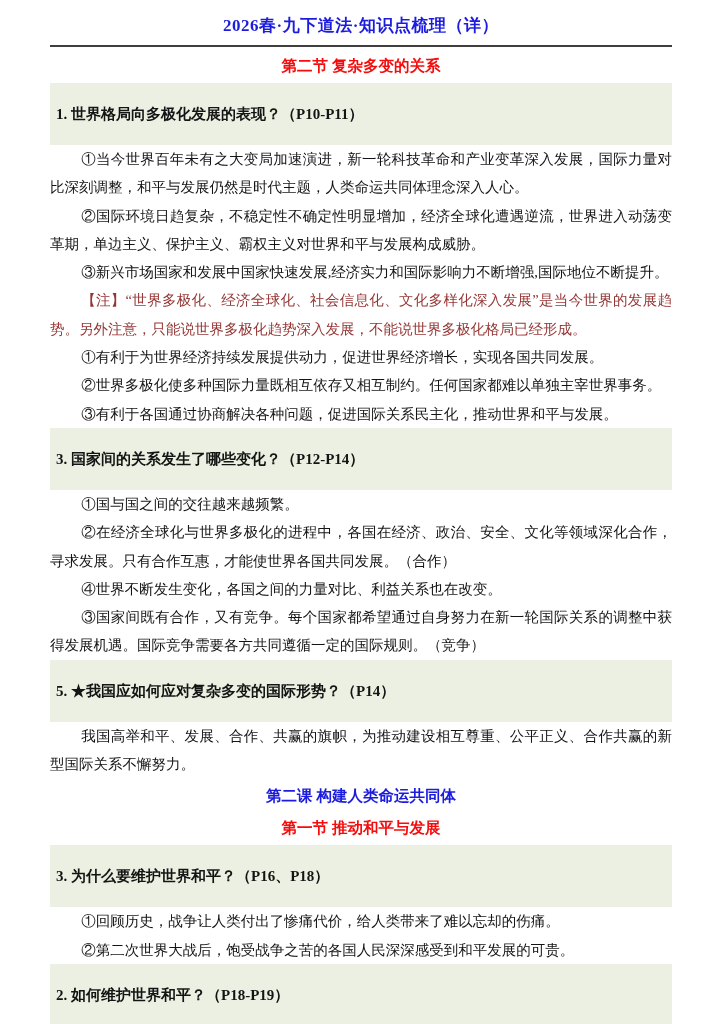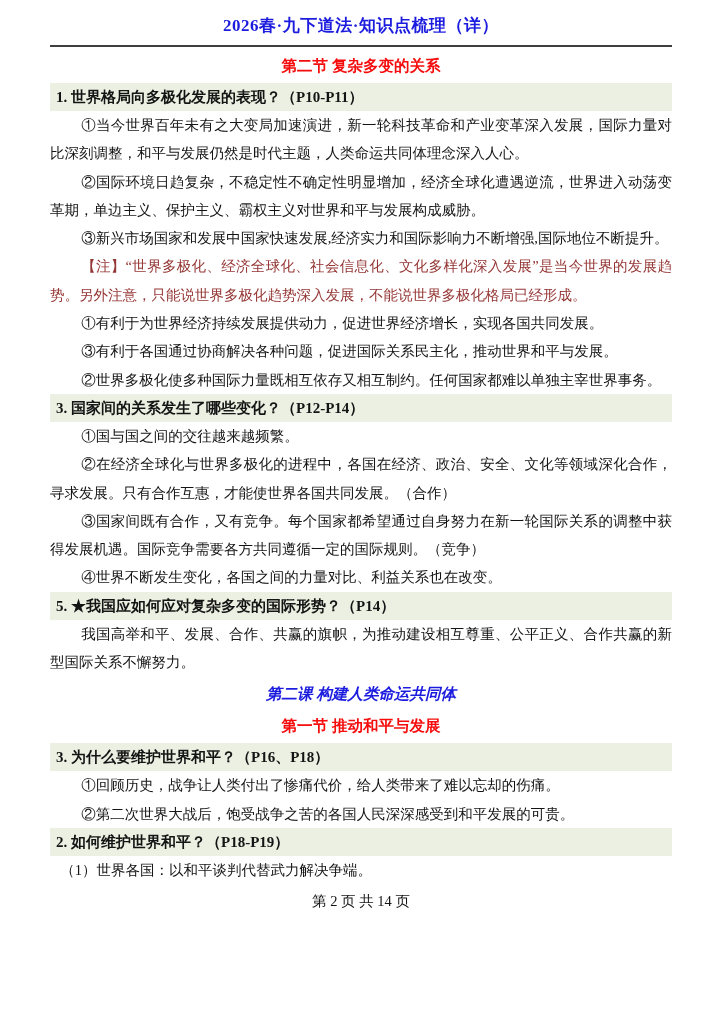--- a/index.html
+++ b/index.html
@@ -42,28 +42,27 @@
     line-height:26px;
     margin:6px 0 4px 0;
   }
   .chapter_blue{
     text-align:center;
     color:var(--blue);
     font-weight:bold;
     font-size:15.5px;
     line-height:26px;
     margin-top:5px;
-    font-style:italic;
   }
   .question{
     background:var(--qbar);
     font-weight:bold;
     font-size:15px;
     line-height:22px;
-    padding:3px 6px;
+    padding:20px 6px;
     text-align:left;
   }
   .para{text-indent:2.15em;}
   .note{text-indent:2.15em;color:var(--note);}
   .para_sub{text-indent:0.7em;}
   .footer{
     text-align:center;
     font-size:14.5px;
     line-height:24px;
     margin-top:5px;
@@ -77,27 +76,27 @@
   <div class="doc-title">2026春·九下道法·知识点梳理（详）</div>
   <div class="header-rule"></div>
   <div id="content">
       <div class="blk heading_red">第二节 复杂多变的关系</div>
       <div class="blk question">1. 世界格局向多极化发展的表现？（P10-P11）</div>
       <div class="blk para">①当今世界百年未有之大变局加速演进，新一轮科技革命和产业变革深入发展，国际力量对比深刻调整，和平与发展仍然是时代主题，人类命运共同体理念深入人心。</div>
       <div class="blk para">②国际环境日趋复杂，不稳定性不确定性明显增加，经济全球化遭遇逆流，世界进入动荡变革期，单边主义、保护主义、霸权主义对世界和平与发展构成威胁。</div>
       <div class="blk para">③新兴市场国家和发展中国家快速发展,经济实力和国际影响力不断增强,国际地位不断提升。</div>
       <div class="blk note">【注】“世界多极化、经济全球化、社会信息化、文化多样化深入发展”是当今世界的发展趋势。另外注意，只能说世界多极化趋势深入发展，不能说世界多极化格局已经形成。</div>
       <div class="blk para">①有利于为世界经济持续发展提供动力，促进世界经济增长，实现各国共同发展。</div>
+      <div class="blk para">②世界多极化使多种国际力量既相互依存又相互制约。任何国家都难以单独主宰世界事务。</div>
       <div class="blk para">③有利于各国通过协商解决各种问题，促进国际关系民主化，推动世界和平与发展。</div>
-      <div class="blk para">②世界多极化使多种国际力量既相互依存又相互制约。任何国家都难以单独主宰世界事务。</div>
       <div class="blk question">3. 国家间的关系发生了哪些变化？（P12-P14）</div>
       <div class="blk para">①国与国之间的交往越来越频繁。</div>
       <div class="blk para">②在经济全球化与世界多极化的进程中，各国在经济、政治、安全、文化等领域深化合作，寻求发展。只有合作互惠，才能使世界各国共同发展。（合作）</div>
+      <div class="blk para">④世界不断发生变化，各国之间的力量对比、利益关系也在改变。</div>
       <div class="blk para">③国家间既有合作，又有竞争。每个国家都希望通过自身努力在新一轮国际关系的调整中获得发展机遇。国际竞争需要各方共同遵循一定的国际规则。（竞争）</div>
-      <div class="blk para">④世界不断发生变化，各国之间的力量对比、利益关系也在改变。</div>
       <div class="blk question">5. ★我国应如何应对复杂多变的国际形势？（P14）</div>
       <div class="blk para">我国高举和平、发展、合作、共赢的旗帜，为推动建设相互尊重、公平正义、合作共赢的新型国际关系不懈努力。</div>
       <div class="blk chapter_blue">第二课 构建人类命运共同体</div>
       <div class="blk heading_red">第一节 推动和平与发展</div>
       <div class="blk question">3. 为什么要维护世界和平？（P16、P18）</div>
       <div class="blk para">①回顾历史，战争让人类付出了惨痛代价，给人类带来了难以忘却的伤痛。</div>
       <div class="blk para">②第二次世界大战后，饱受战争之苦的各国人民深深感受到和平发展的可贵。</div>
       <div class="blk question">2. 如何维护世界和平？（P18-P19）</div>
       <div class="blk para_sub">（1）世界各国：以和平谈判代替武力解决争端。</div>
     </div>

